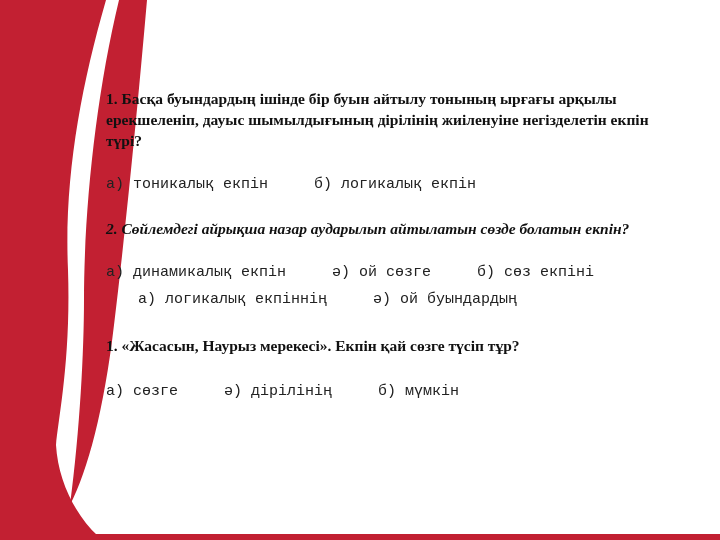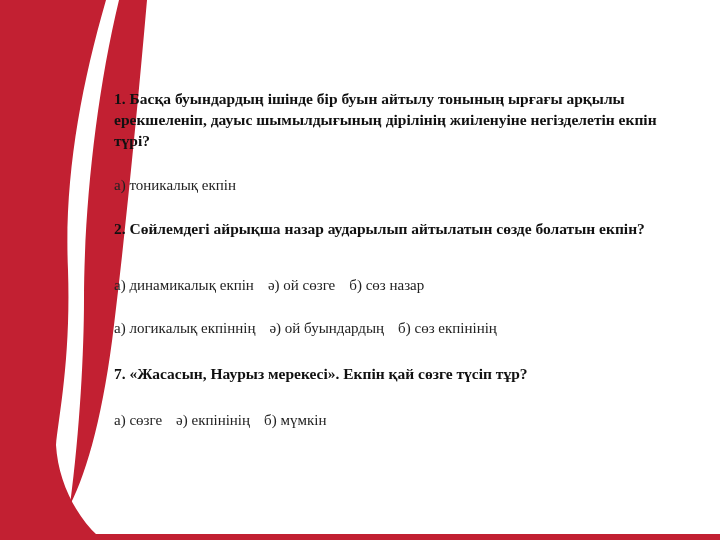--- a/index.html
+++ b/index.html
@@ -3,74 +3,74 @@
 <meta charset="utf-8">
 <style>
   html,body{margin:0;padding:0;}
   body{
     width:720px;height:540px;position:relative;overflow:hidden;
     background:#ffffff;
     font-family:"Liberation Sans",sans-serif;
   }
   .decor-svg{position:absolute;left:0;top:0;width:720px;height:540px;z-index:0;}
   .content{
-    position:absolute;left:114px;top:88px;width:568px;z-index:1;
+    position:absolute;left:106px;top:88px;width:568px;z-index:1;
   }
   .question{
     font-family:"Liberation Serif","DejaVu Serif",serif;
     font-weight:bold;
     font-size:15.5px;line-height:21px;
     color:#111111;
     max-width:566px;
   }
   .options{
     display:flex;flex-direction:row;align-items:baseline;
-    gap:14px;
-    font-family:Liberation Serif, serif;
+    gap:46px;
+    font-family:Liberation Mono, monospace;
     font-size:15px;line-height:18px;
     color:#222222;
     white-space:nowrap;
   }
   .q1{margin-bottom:25px;}
   .o1{margin-bottom:24px;}
-  .q2{margin-bottom:37px;}
-  .o2{margin-bottom:25px;align-items:center;}
+  .q2{margin-bottom:25px;font-style:italic;}
+  .o2{margin-bottom:9px;align-items:center;}
   .q3{margin-bottom:27px;}
-  .o3{margin-bottom:26px;}
+  .o3{margin-bottom:26px;margin-left:32px;}
   .q4{margin-bottom:27px;}
 </style>
 </head>
 <body>
 
 <svg class="decor-svg" viewBox="0 0 720 540" xmlns="http://www.w3.org/2000/svg" aria-hidden="true">
   <path d="M0,0 L106,0 C80,90 64,180 68,270 C71,360 58,420 56,445 C58,480 75,515 98,536 L0,536 Z" fill="#C22032"></path>
   <path d="M119,0 L147,0 C137,115 125,235 114,325 C104,410 88,470 70,505 C80,430 84,350 84,300 C84,210 96,95 119,0 Z" fill="#C22032"></path>
   <path d="M0,534 L720,534 L720,540 L0,540 Z" fill="#C22032"></path>
 </svg>
 
 <div class="content">
 
   <div class="question q1">1. Басқа буындардың ішінде бір буын айтылу тонының ырғағы арқылы ерекшеленіп, дауыс шымылдығының дірілінің жиіленуіне негізделетін екпін түрі?</div>
   <div class="options o1">
     <span>а) тоникалық екпін</span>
+    <span>б) логикалық екпін</span>
   </div>
 
   <div class="question q2">2. Сөйлемдегі айрықша назар аударылып айтылатын сөзде болатын екпін?</div>
   <div class="options o2">
     <span>а) динамикалық екпін</span>
     <span>ә) ой сөзге</span>
-    <span>б) сөз назар</span>
+    <span>б) сөз екпіні</span>
   </div>
 
   <div class="options o3">
     <span>а) логикалық екпіннің</span>
     <span>ә) ой буындардың</span>
-    <span>б) сөз екпінінің</span>
   </div>
 
-  <div class="question q4">7. «Жасасын, Наурыз мерекесі». Екпін қай сөзге түсіп тұр?</div>
+  <div class="question q4">1. «Жасасын, Наурыз мерекесі». Екпін қай сөзге түсіп тұр?</div>
   <div class="options o4">
     <span>а) сөзге</span>
-    <span>ә) екпінінің</span>
+    <span>ә) дірілінің</span>
     <span>б) мүмкін</span>
   </div>
 
 </div>
 
 </body></html>

